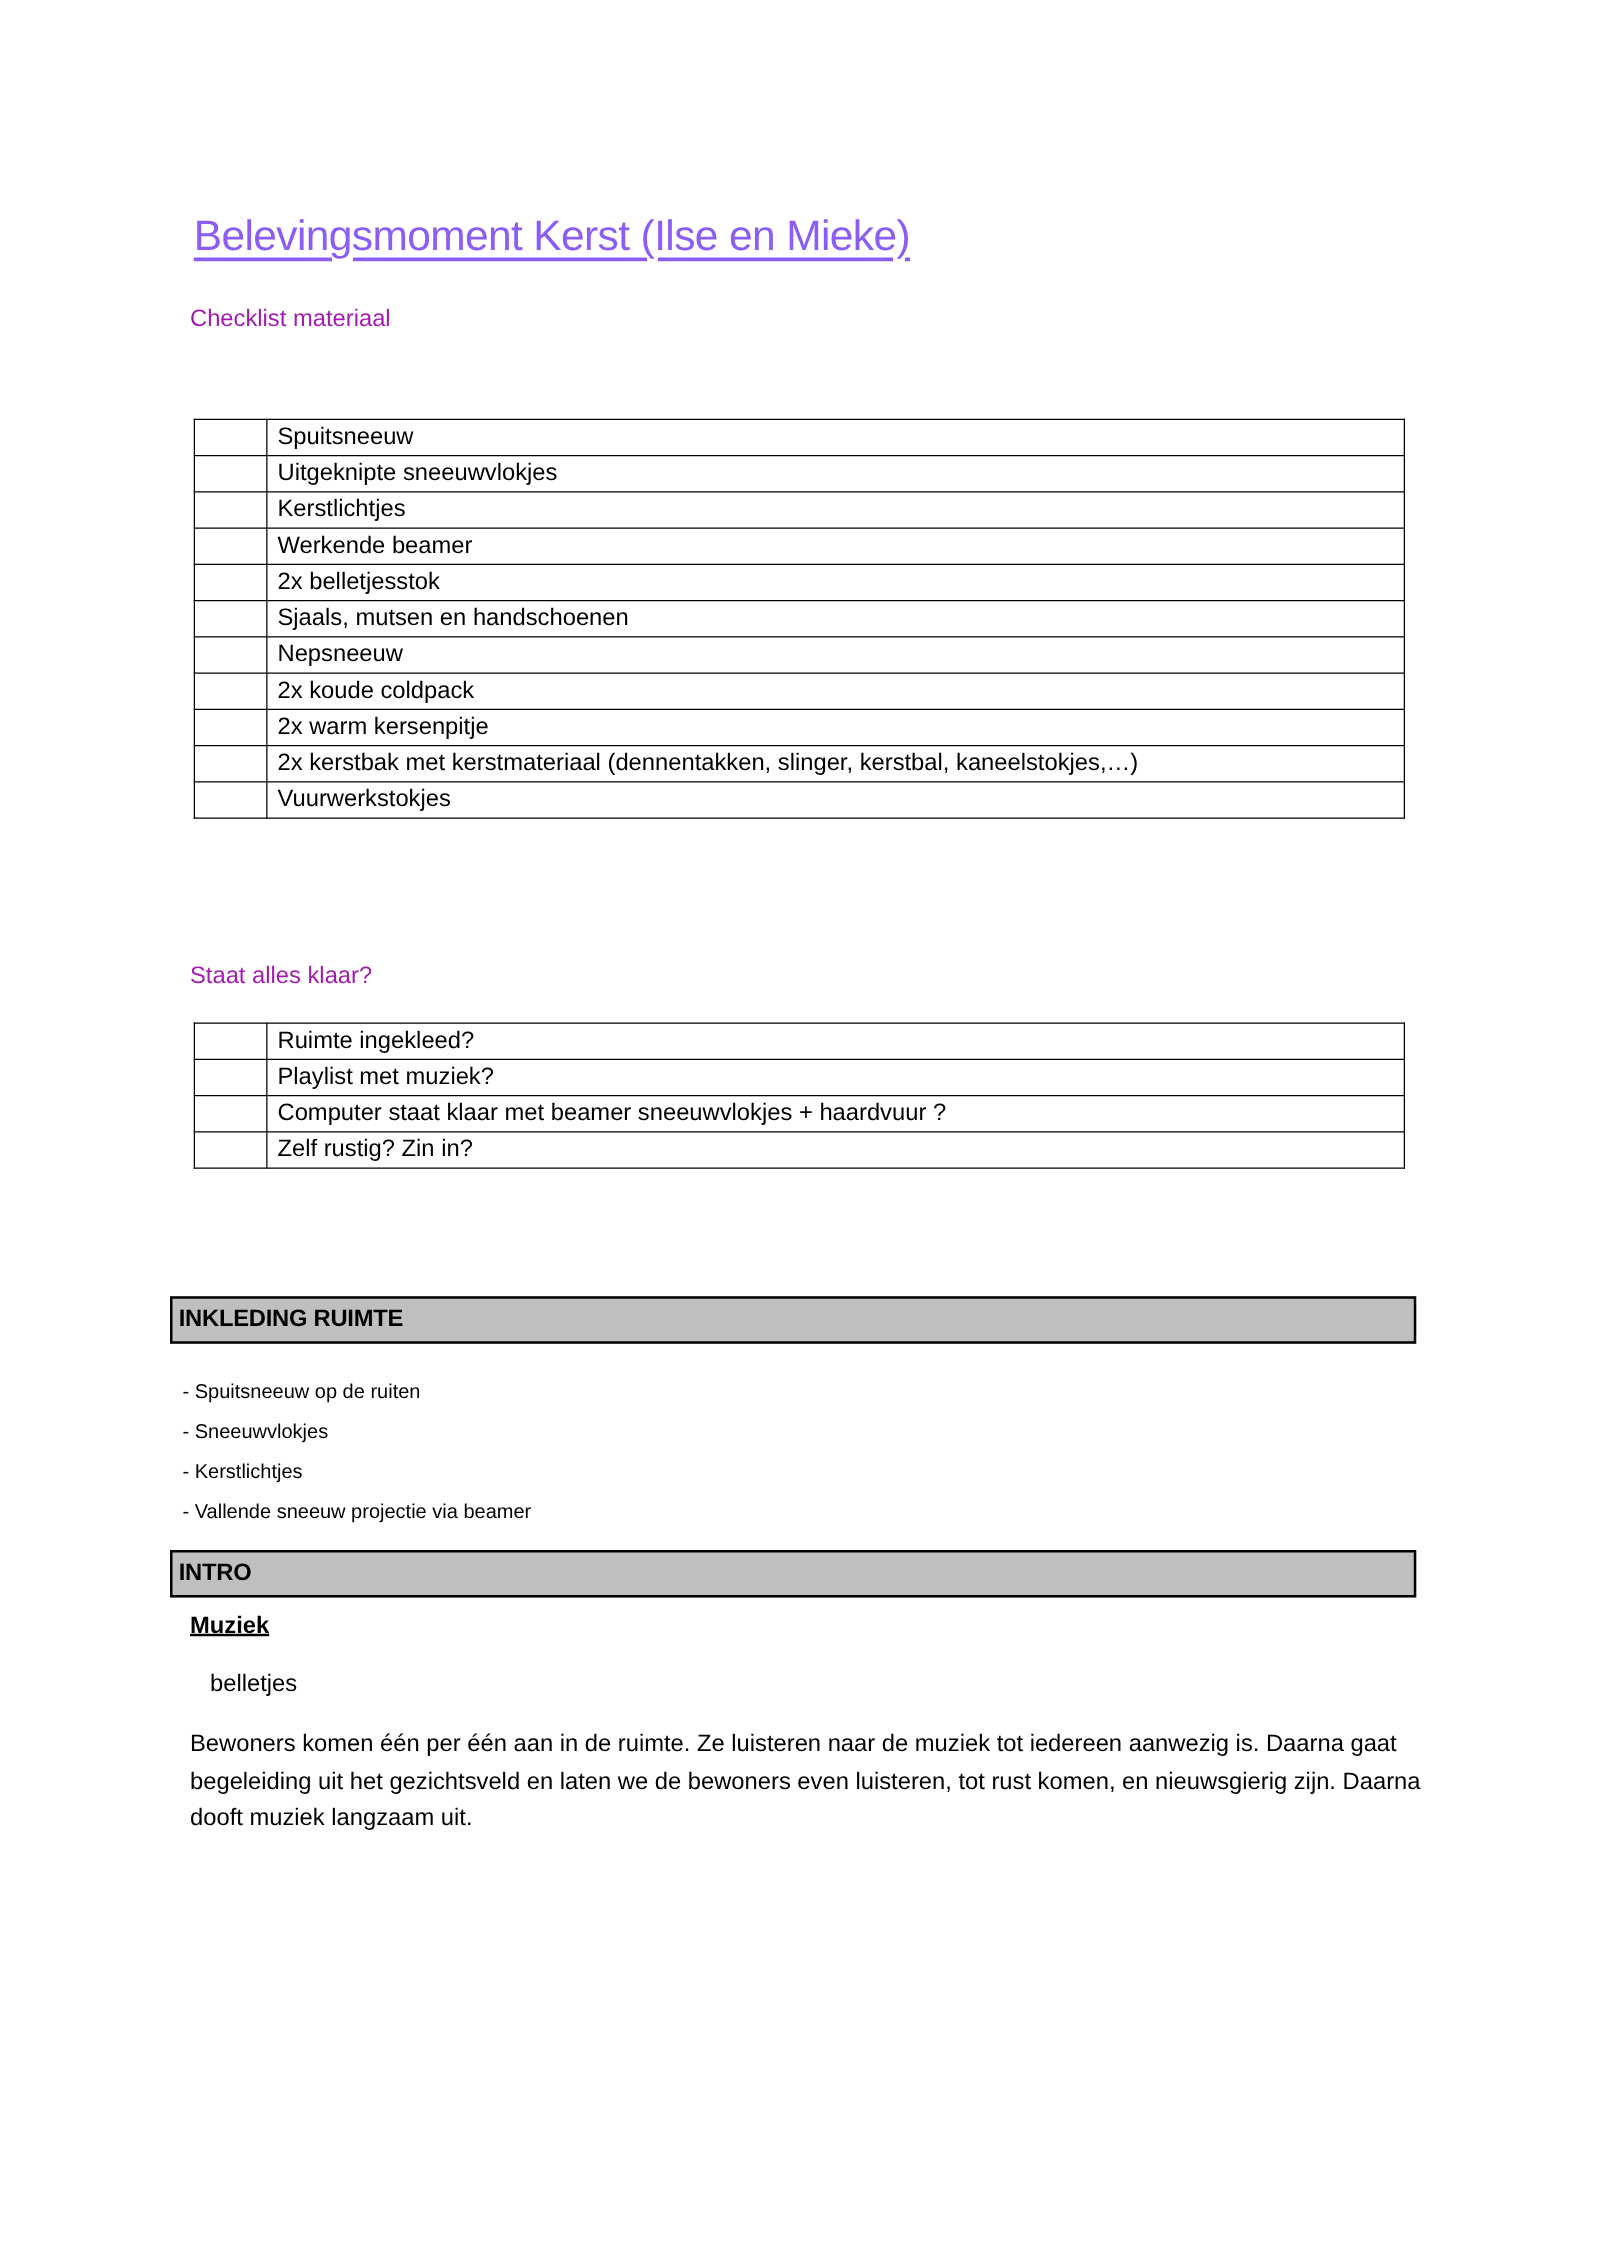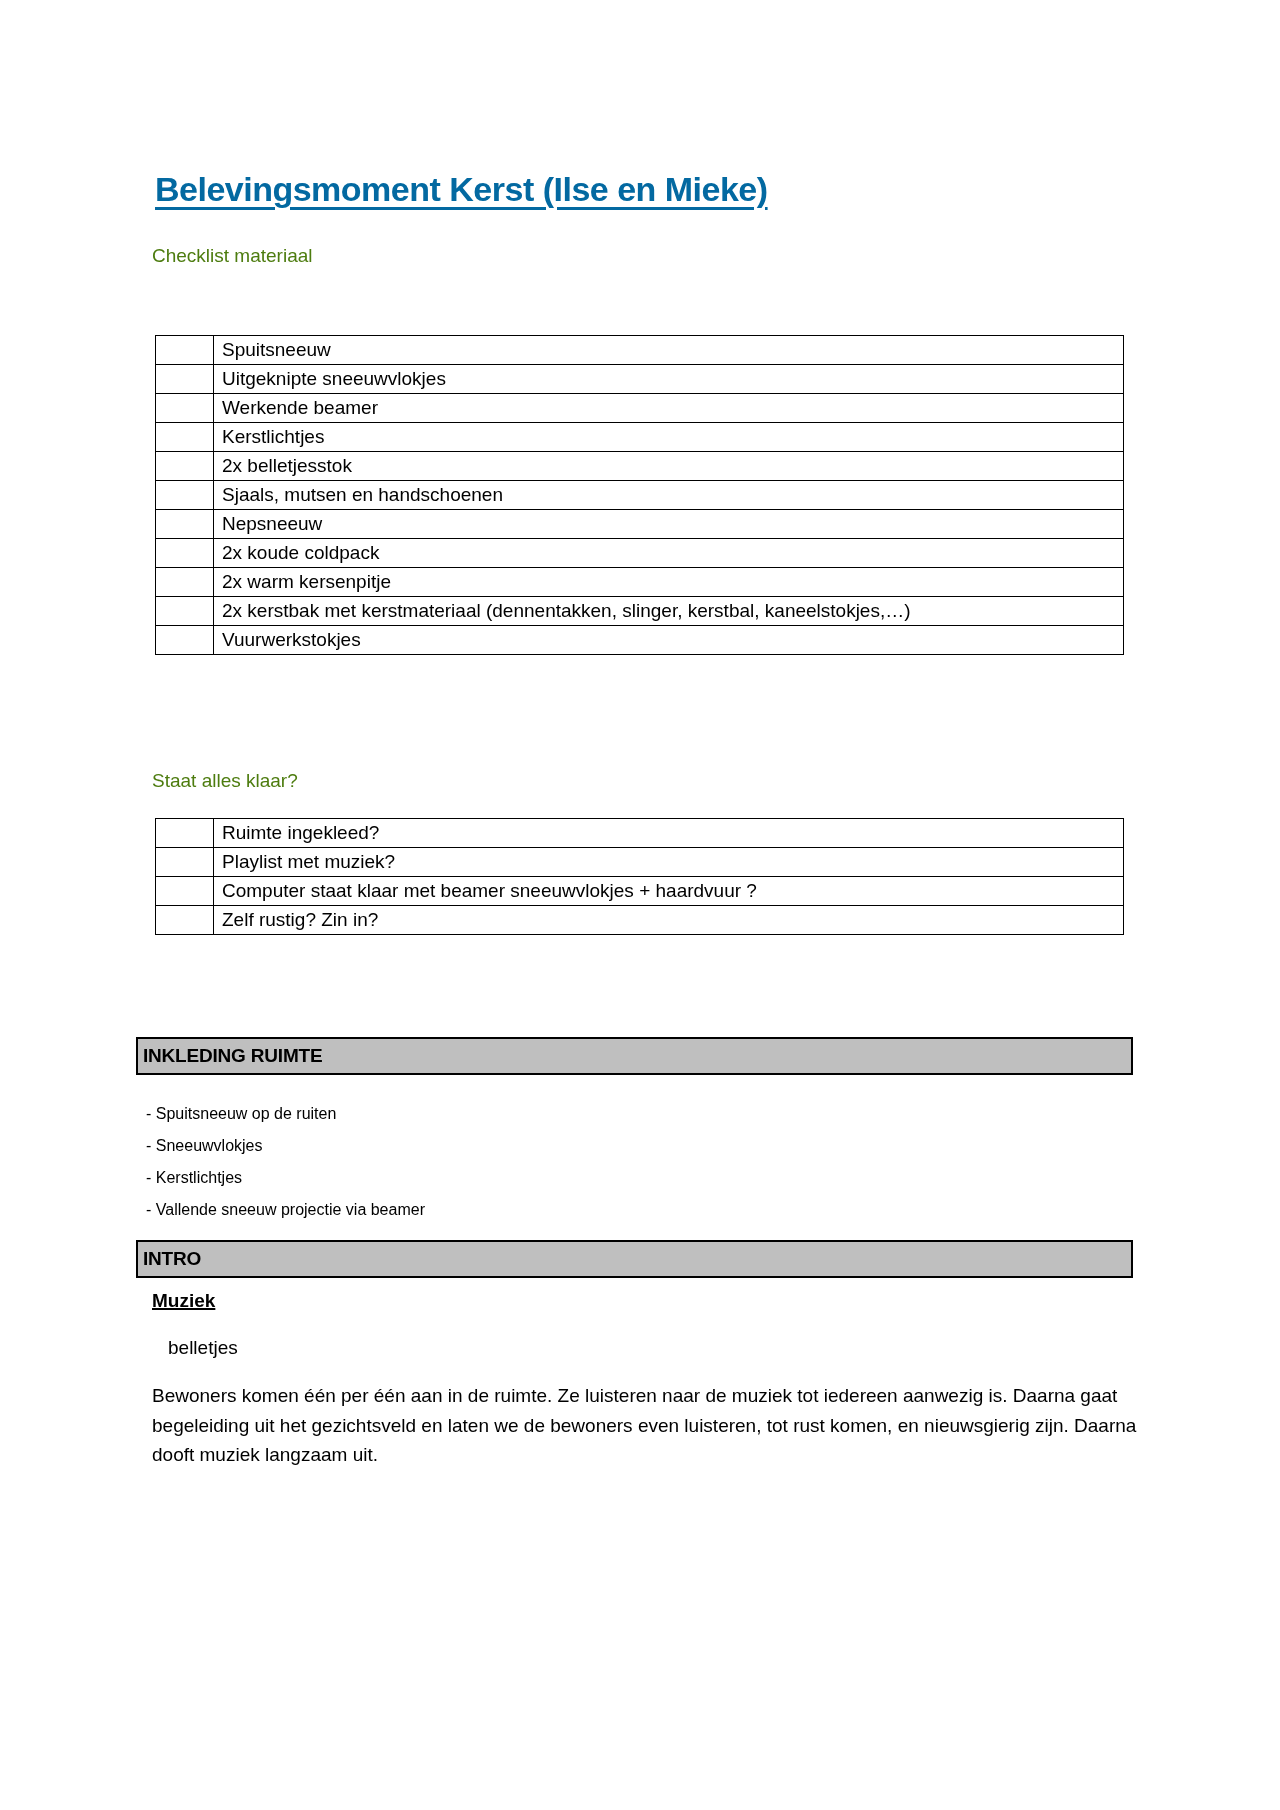--- a/index.html
+++ b/index.html
@@ -20,33 +20,33 @@
     width: 1280px;
     height: 1810px;
     background: #ffffff;
   }
   .doc-title {
     position: absolute;
     left: 155px;
     top: 170px;
     margin: 0;
     font-size: 34px;
-    font-weight: 700;
+    font-weight: 400;
     letter-spacing: -0.5px;
-    color: #0369a1;
+    color: #8b5cf6;
     text-decoration: underline;
     text-decoration-thickness: 3px;
     text-underline-offset: 6px;
   }
   .body-text {
     position: absolute;
     margin: 0;
     font-size: 19px;
     line-height: 29px;
-    color: #4d7c0f;
+    color: #a21caf;
   }
   .heading-checklist { left: 152px; top: 241px; }
   .heading-staat     { left: 152px; top: 766px; }
 
   table.check-table {
     position: absolute;
     left: 155px;
     width: 969px;
     border-collapse: collapse;
     table-layout: fixed;
@@ -135,25 +135,25 @@
         <tr>
           <td class="chk"></td>
           <td>Spuitsneeuw</td>
         </tr>
     <tr>
           <td class="chk"></td>
           <td>Uitgeknipte sneeuwvlokjes</td>
         </tr>
     <tr>
           <td class="chk"></td>
+          <td>Kerstlichtjes</td>
+        </tr>
+    <tr>
+          <td class="chk"></td>
           <td>Werkende beamer</td>
-        </tr>
-    <tr>
-          <td class="chk"></td>
-          <td>Kerstlichtjes</td>
         </tr>
     <tr>
           <td class="chk"></td>
           <td>2x belletjesstok</td>
         </tr>
     <tr>
           <td class="chk"></td>
           <td>Sjaals, mutsen en handschoenen</td>
         </tr>
     <tr>

